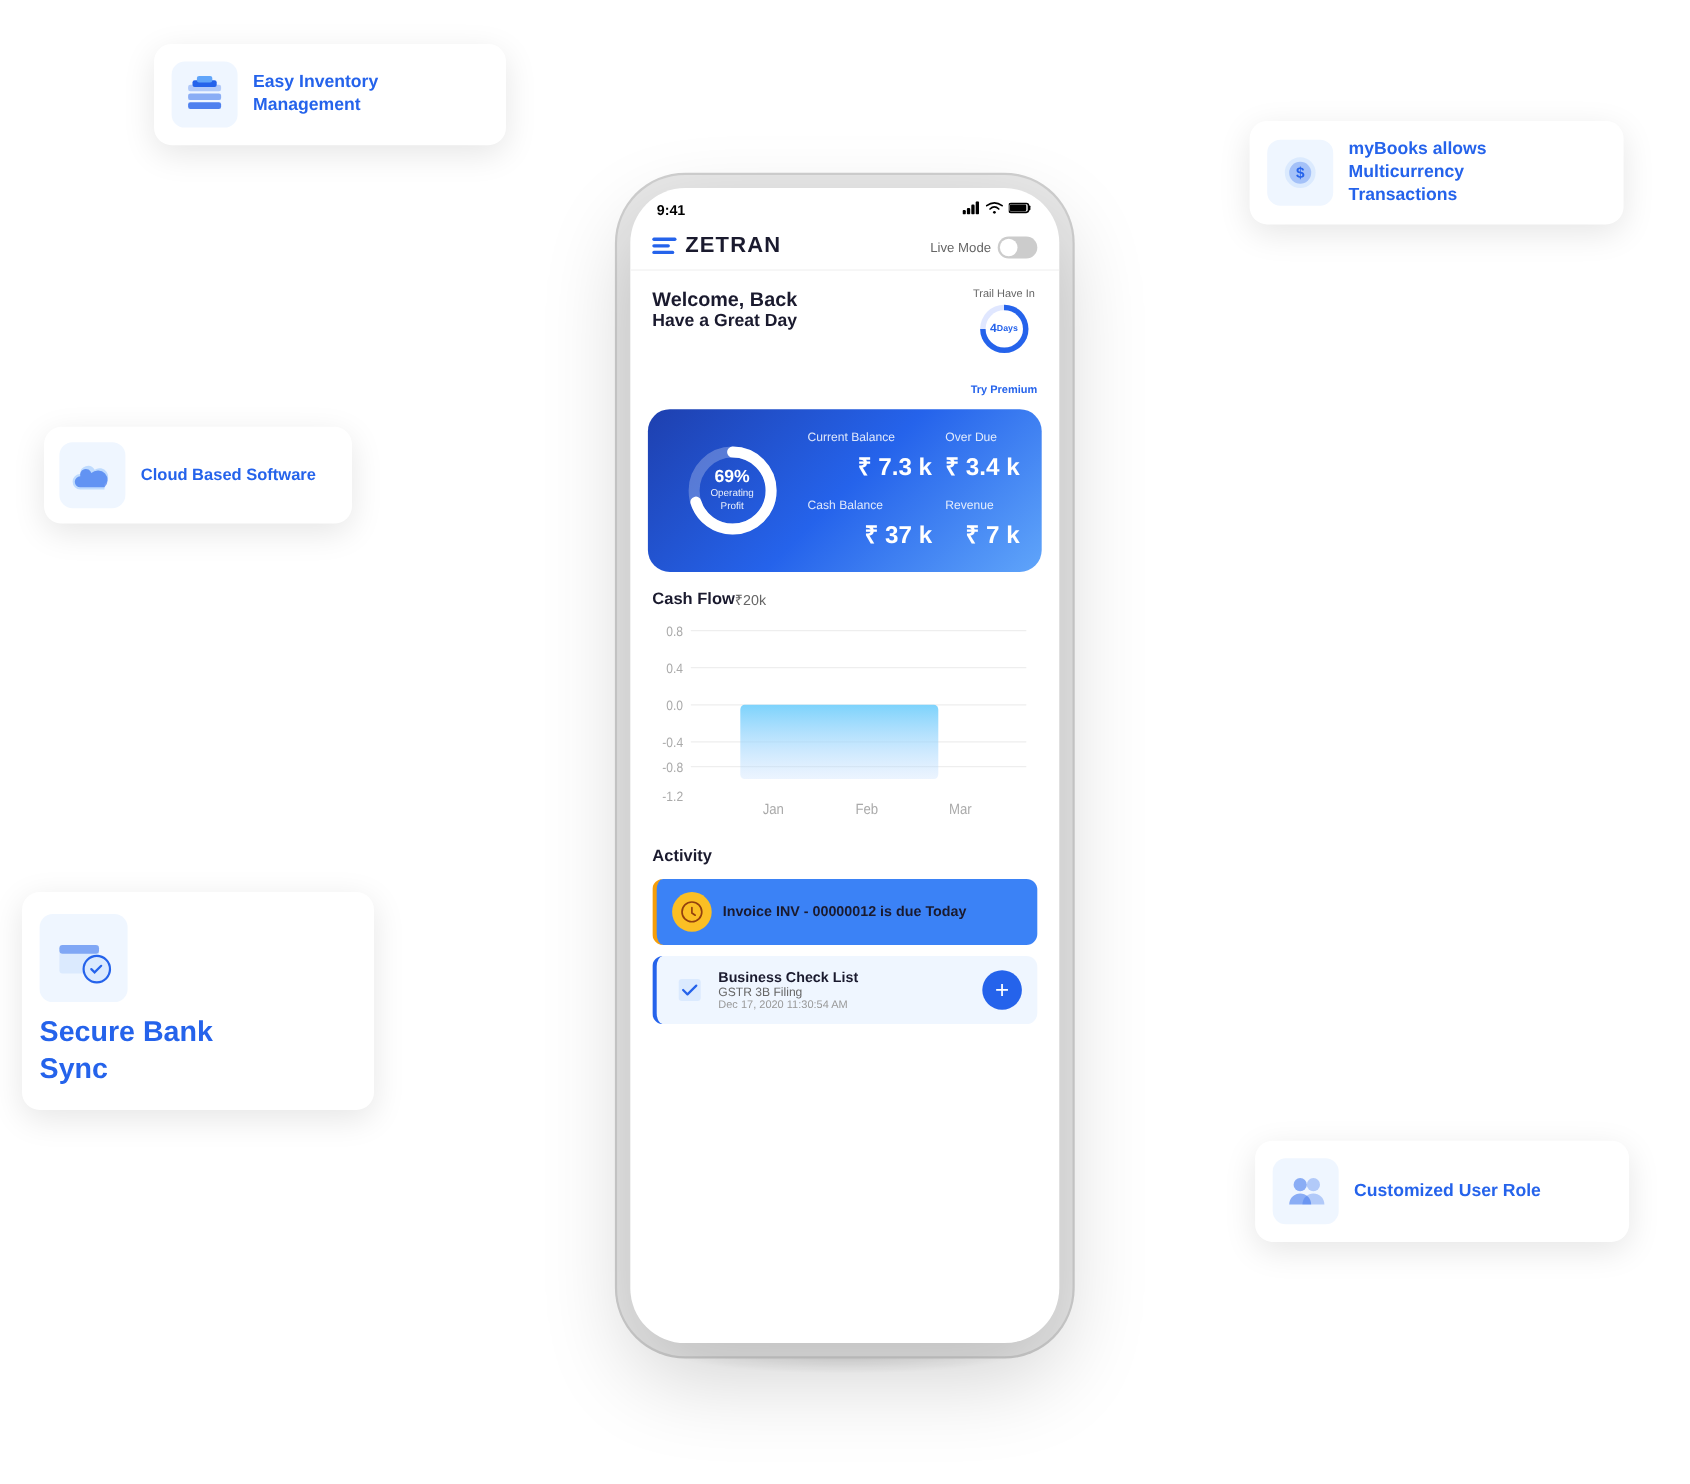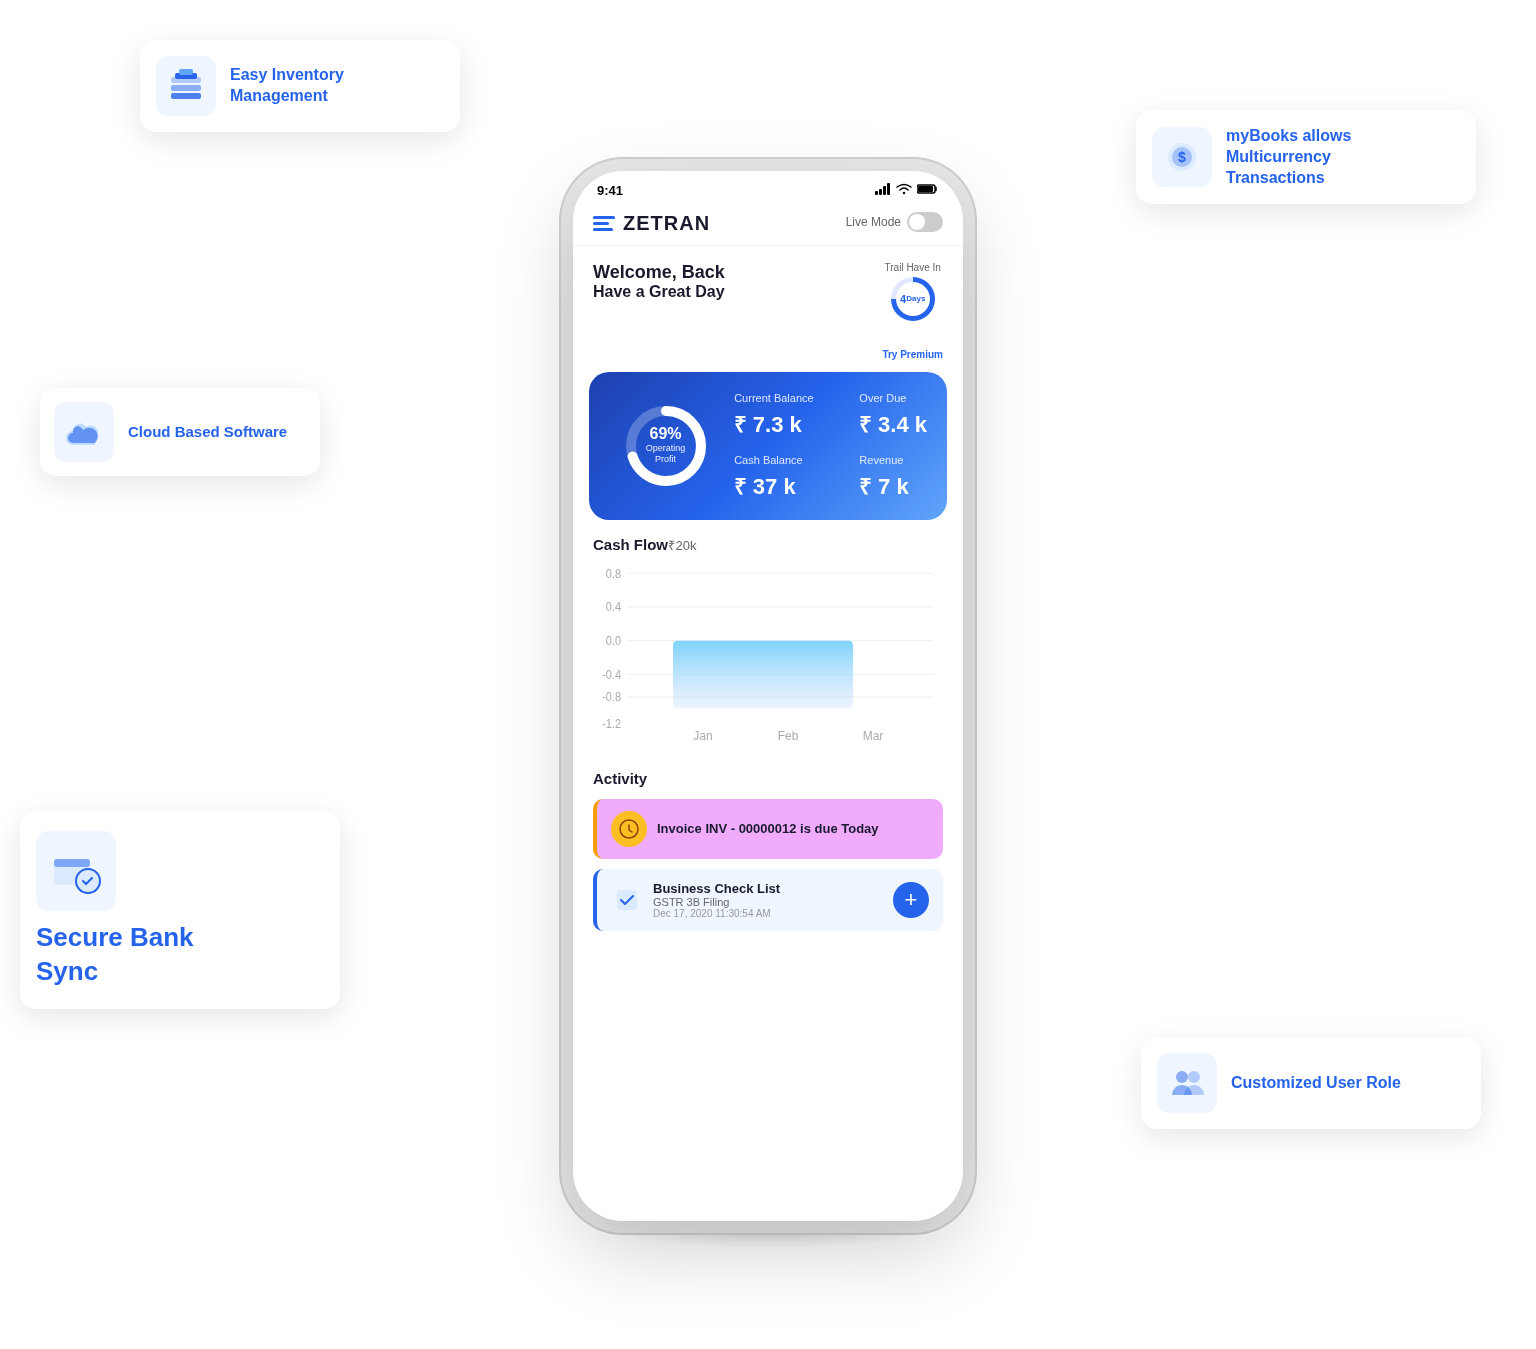--- a/index.html
+++ b/index.html
@@ -40,21 +40,21 @@
     .status-right {
       display: flex;
       gap: 5px;
       align-items: center;
     }
 
     
     .app-header {
       display: flex;
       justify-content: space-between;
-      align-items: flex-start;
+      align-items: flex-end;
       padding: 10px 20px;
       border-bottom: 1px solid #f0f0f0;
       gap: 36px;
     }
 
     .app-logo {
       display: flex;
       align-items: center;
       gap: 8px;
     }
@@ -188,20 +188,21 @@
 
     .stat-label {
       font-size: 11px;
       opacity: 0.85;
       margin-bottom: 4px;
     }
 
     .stat-value {
       font-size: 22px;
       font-weight: 700;
+      text-align: right;
     }
 
     
     .donut-container {
       grid-row: 1 / 3;
       display: flex;
       align-items: center;
       justify-content: center;
     }
 
@@ -276,21 +277,21 @@
     }
 
     .activity-title {
       font-size: 15px;
       font-weight: 700;
       color: #1a1a2e;
       margin-bottom: 12px;
     }
 
     .activity-item-yellow {
-      background: #f0abfc;
+      background: #3b82f6;
       border-left: 4px solid #f59e0b;
       border-radius: 10px;
       padding: 12px 14px;
       display: flex;
       align-items: center;
       gap: 10px;
       margin-bottom: 10px;
     }
 
     .activity-icon-yellow {

